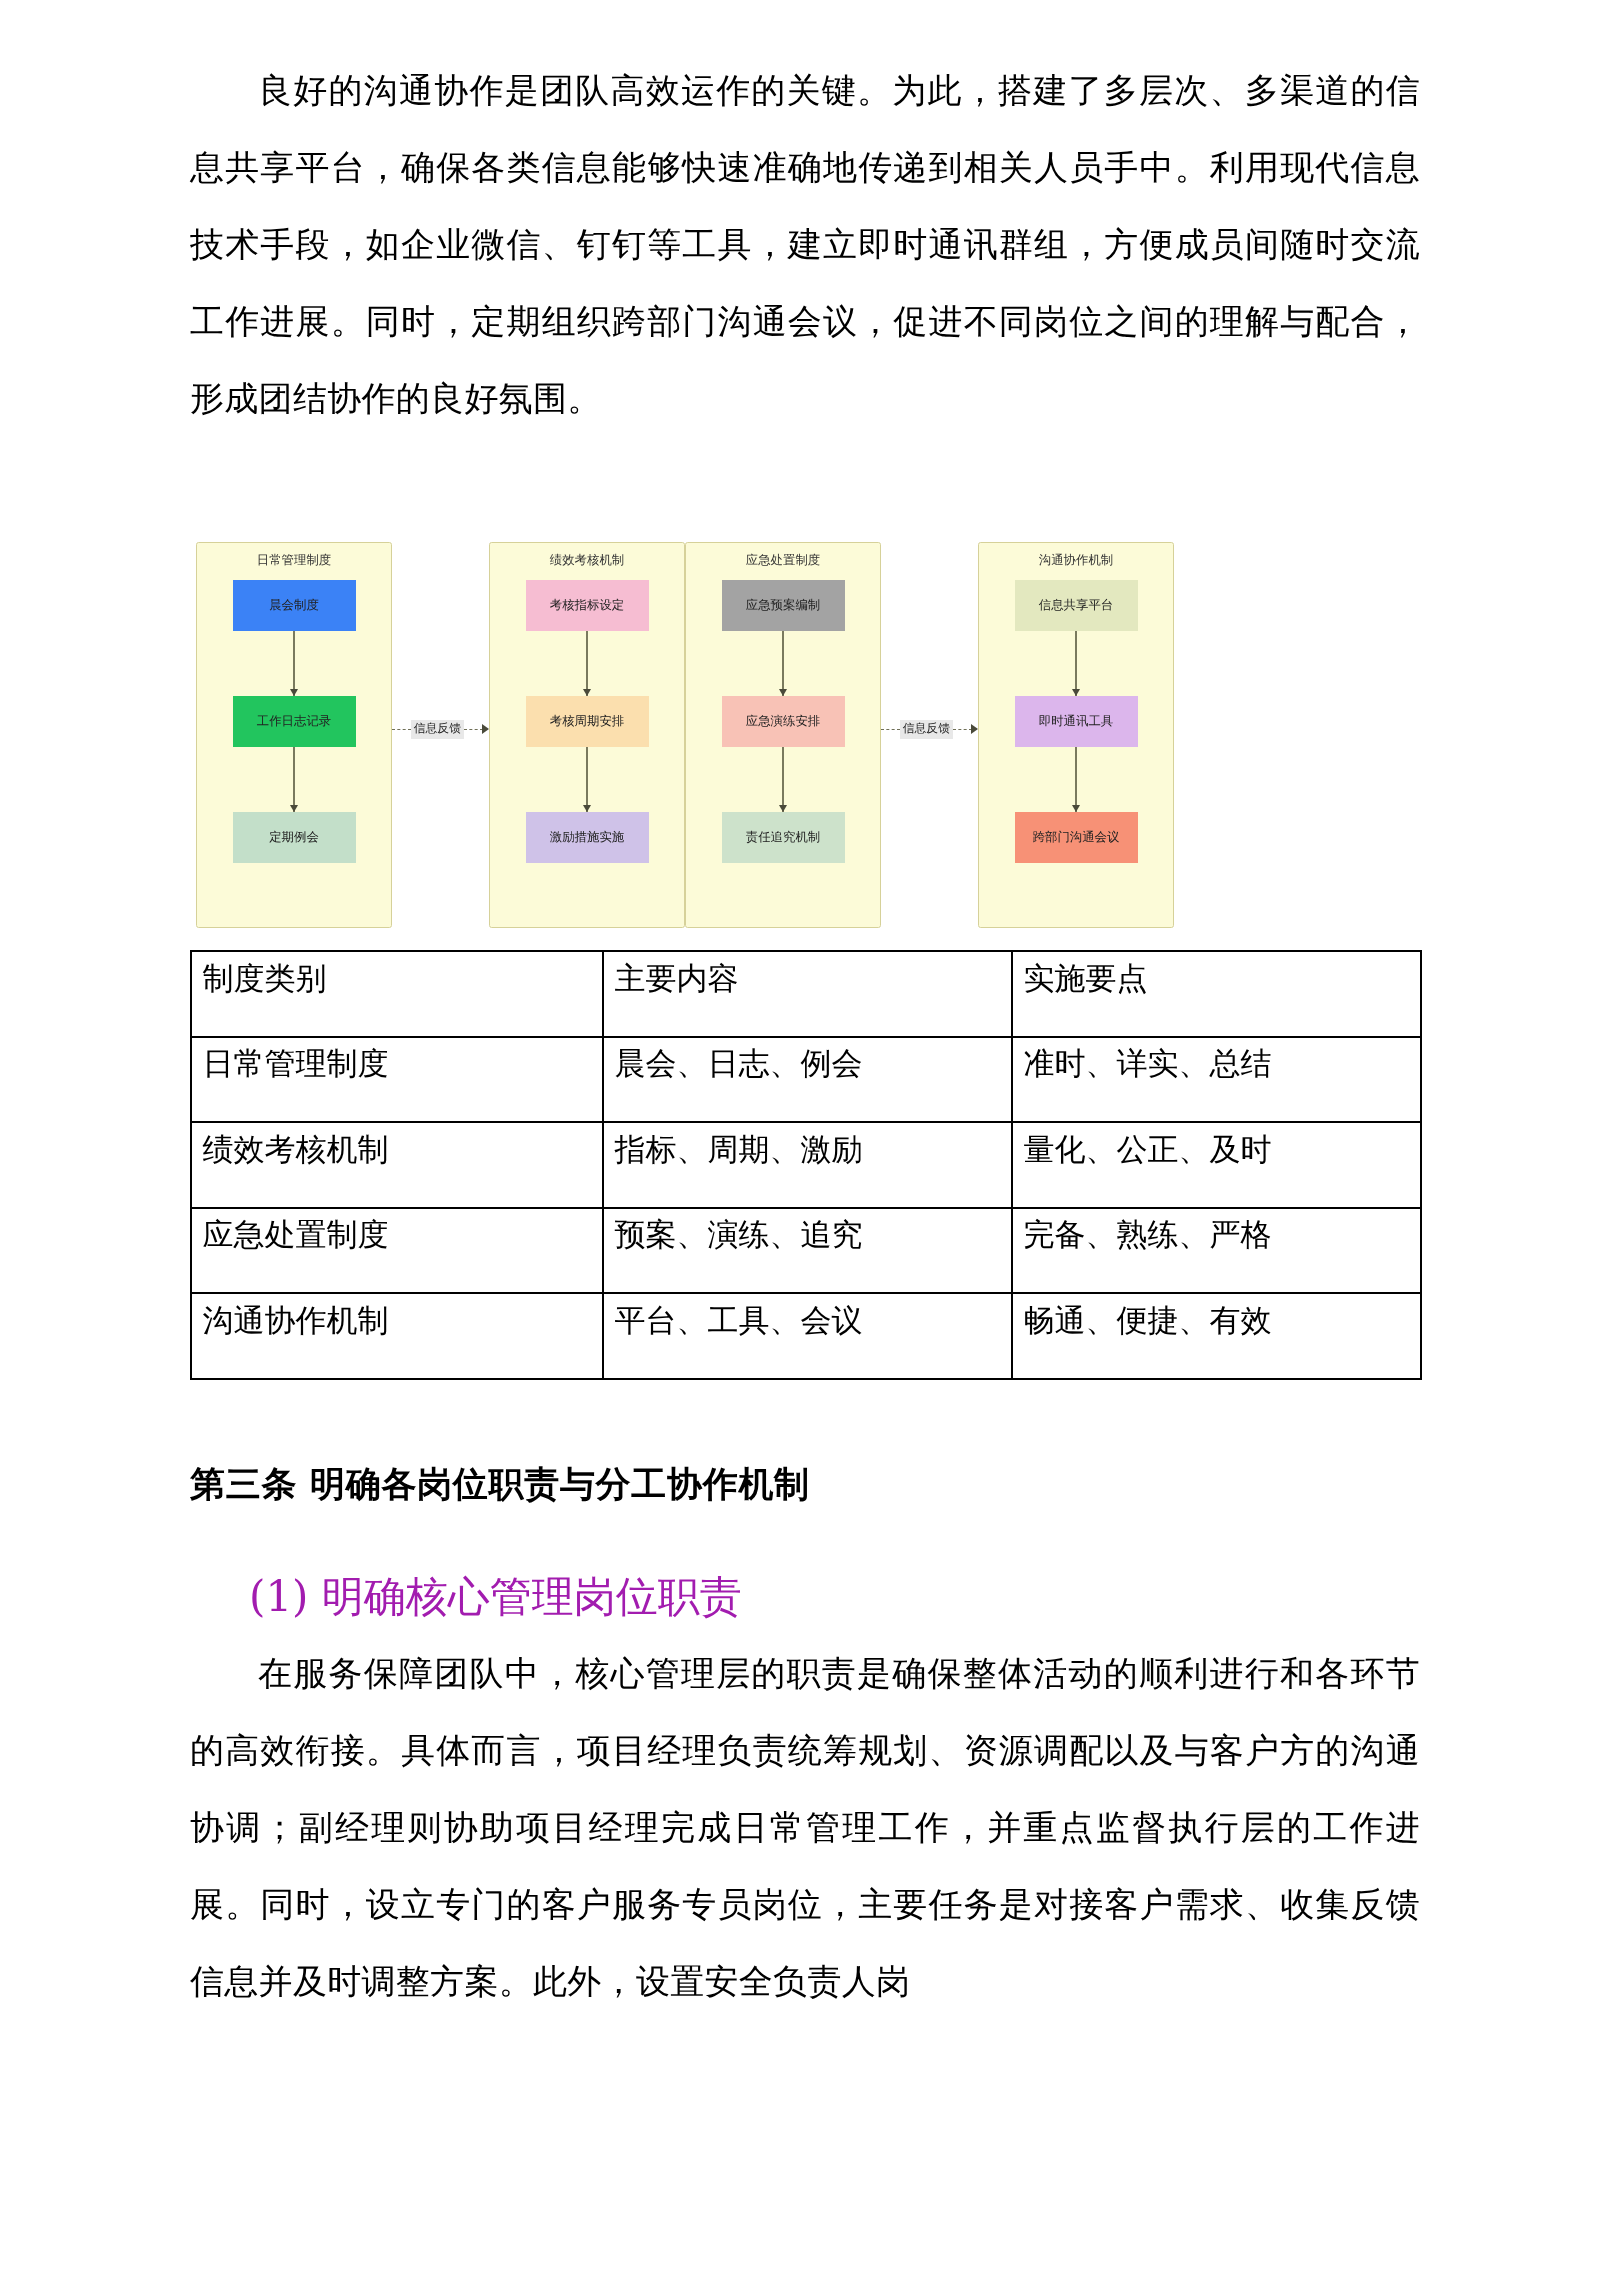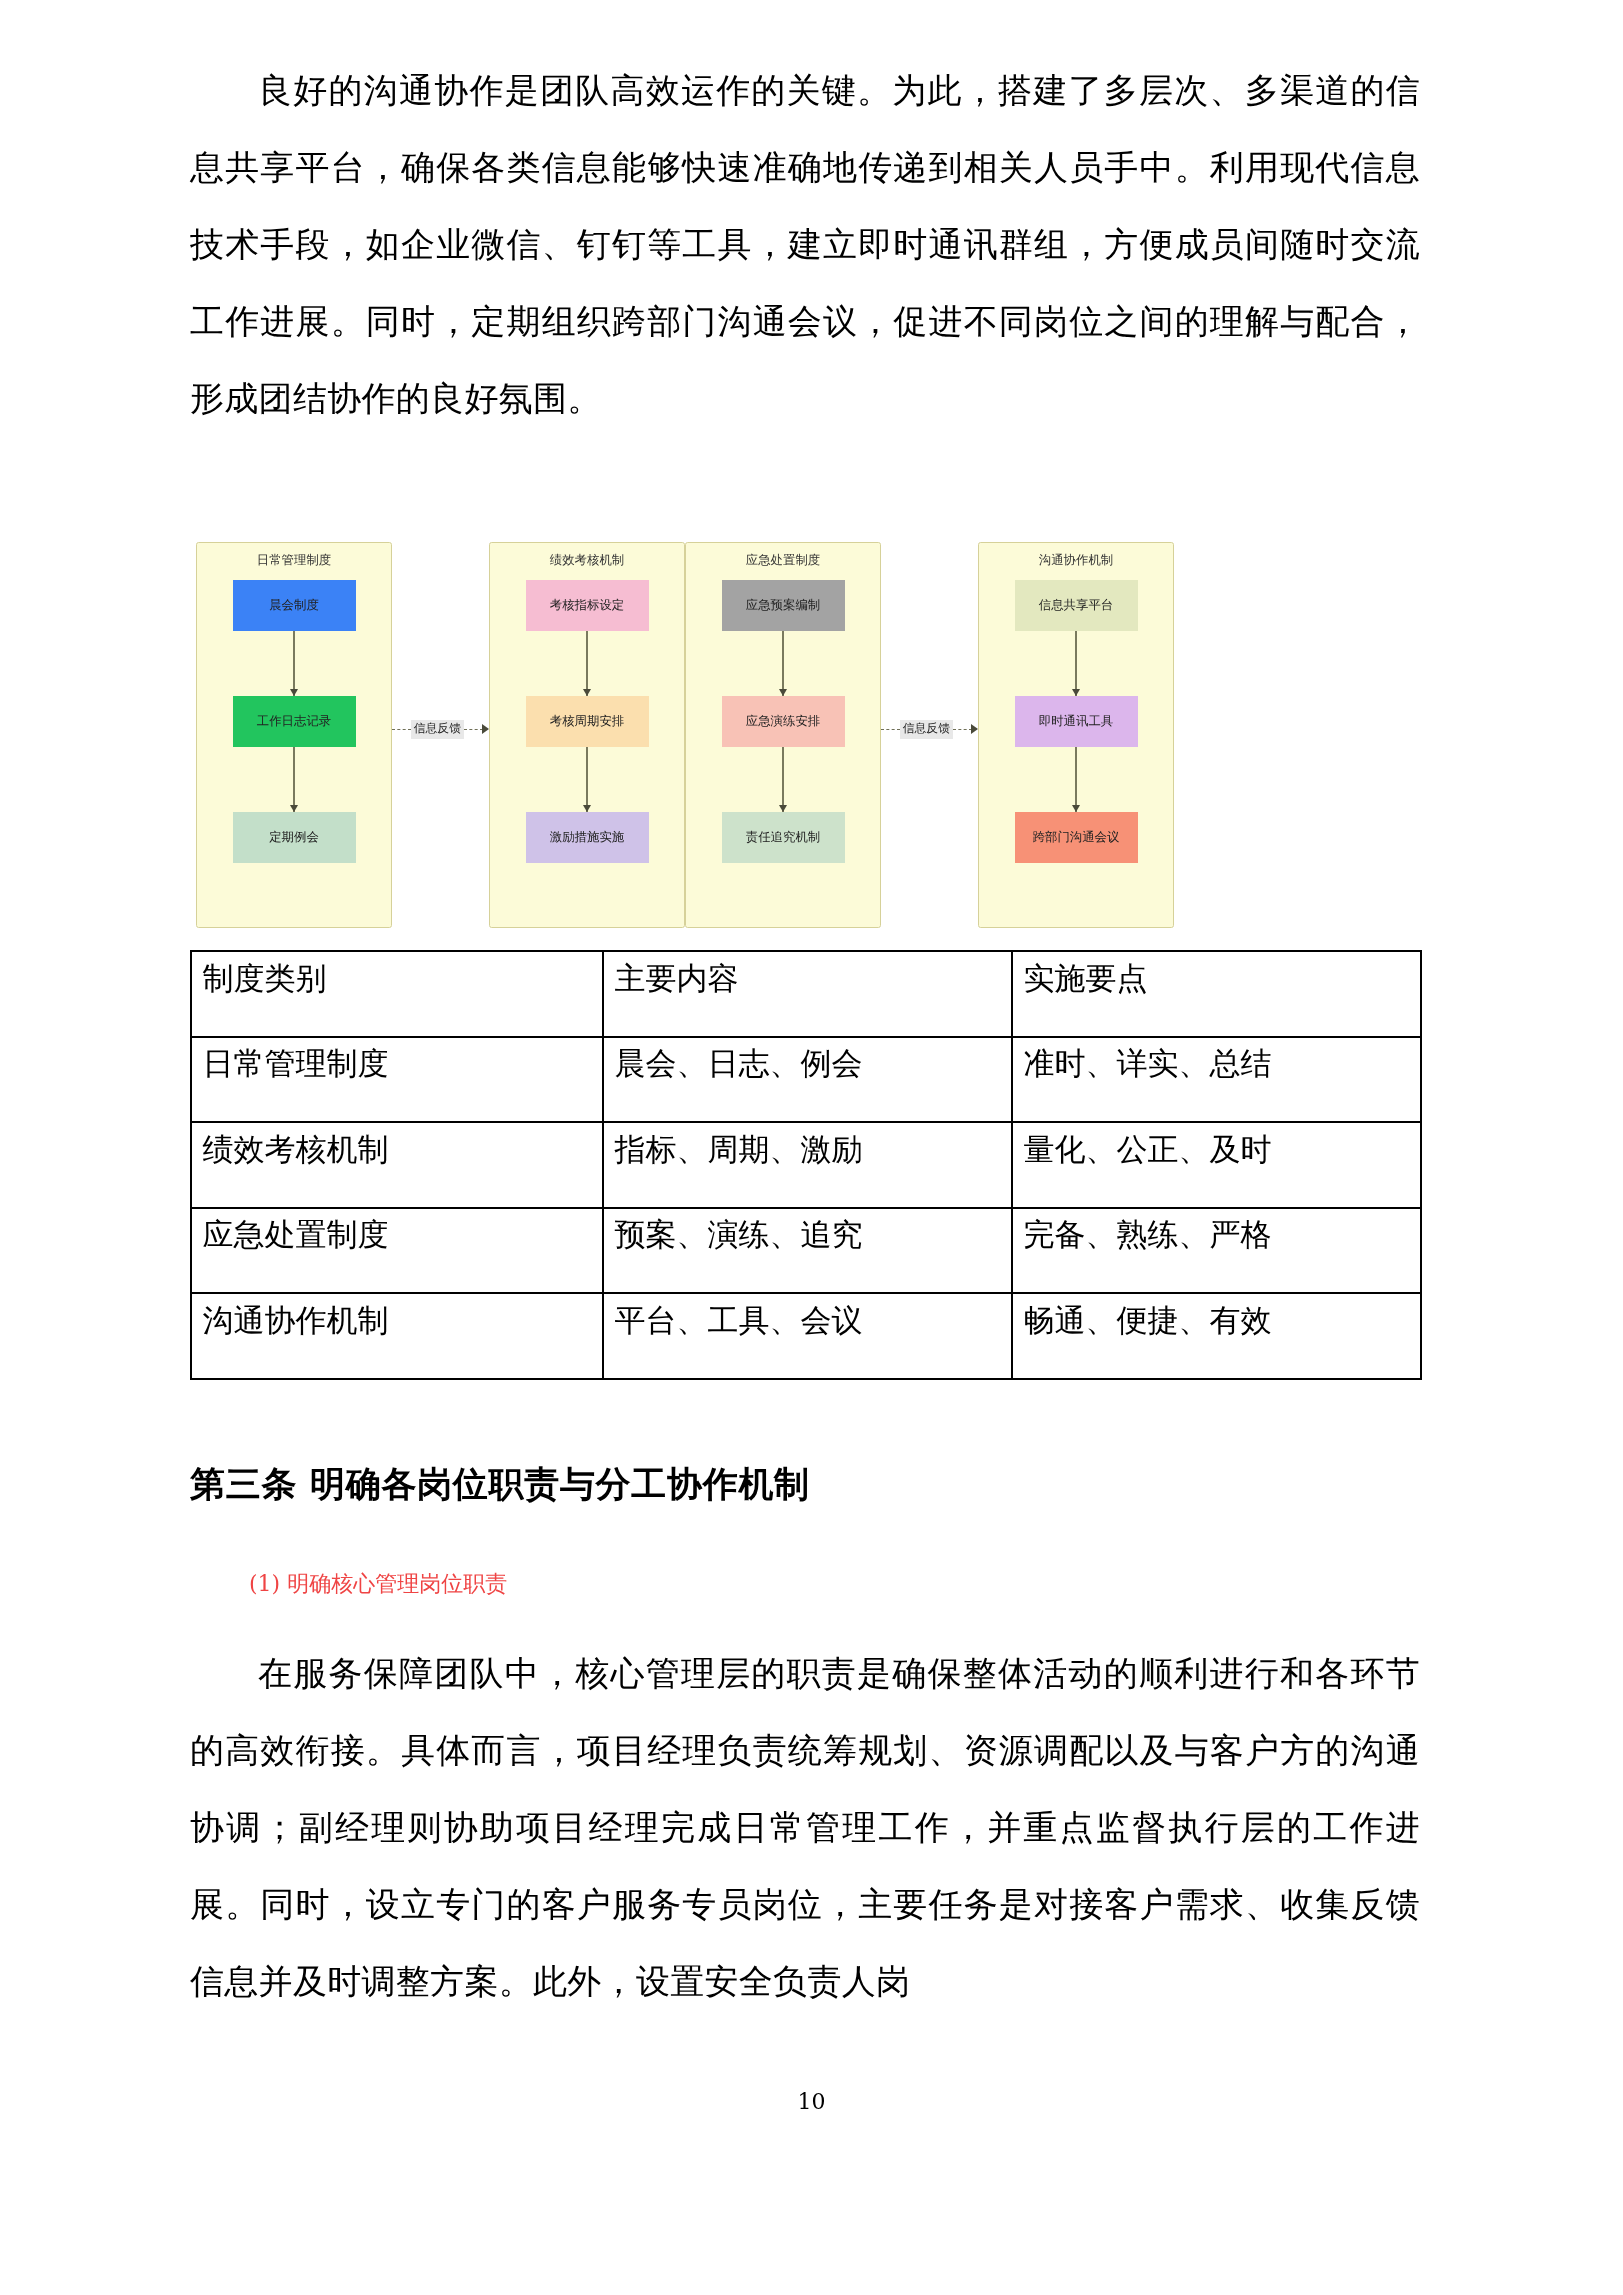--- a/index.html
+++ b/index.html
@@ -28,22 +28,22 @@
     position:absolute;
     font-family:"DejaVu Sans","Liberation Sans",sans-serif;
     font-weight:bold;
     font-size:35px;
     color:#000;
     letter-spacing:0.7px;
   }
   .subheading{
     position:absolute;
     font-family:"DejaVu Serif","Liberation Serif",serif;
-    font-size:22px;
-    color:#ef4444;
+    font-size:42px;
+    color:#a21caf;
   }
 
   
   .diagram{position:absolute;display:flex;align-items:stretch;}
   .cluster{
     background:#fcfbd8;
     border:1px solid #d6d199;
     border-radius:2.6px;
     width:196px;
     display:flex;
@@ -276,16 +276,15 @@
   </table>
 
   <div class="heading" style="left:190px;top:1461px;">第三条  明确各岗位职责与分工协作机制</div>
 
   <div class="subheading" style="left:249px;top:1569px;">(1) 明确核心管理岗位职责</div>
 
   <div class="para" style="left:190px;top:1635px;width:1230px;">
     <p>在服务保障团队中，核心管理层的职责是确保整体活动的顺利进行和各环节的高效衔接。具体而言，项目经理负责统筹规划、资源调配以及与客户方的沟通协调；副经理则协助项目经理完成日常管理工作，并重点监督执行层的工作进展。同时，设立专门的客户服务专员岗位，主要任务是对接客户需求、收集反馈信息并及时调整方案。此外，设置安全负责人岗</p>
   </div>
 
-  <div class="pagenum" style="left:0;top:2089px;">10</div>
 
 </div>
 
 
 </body></html>

